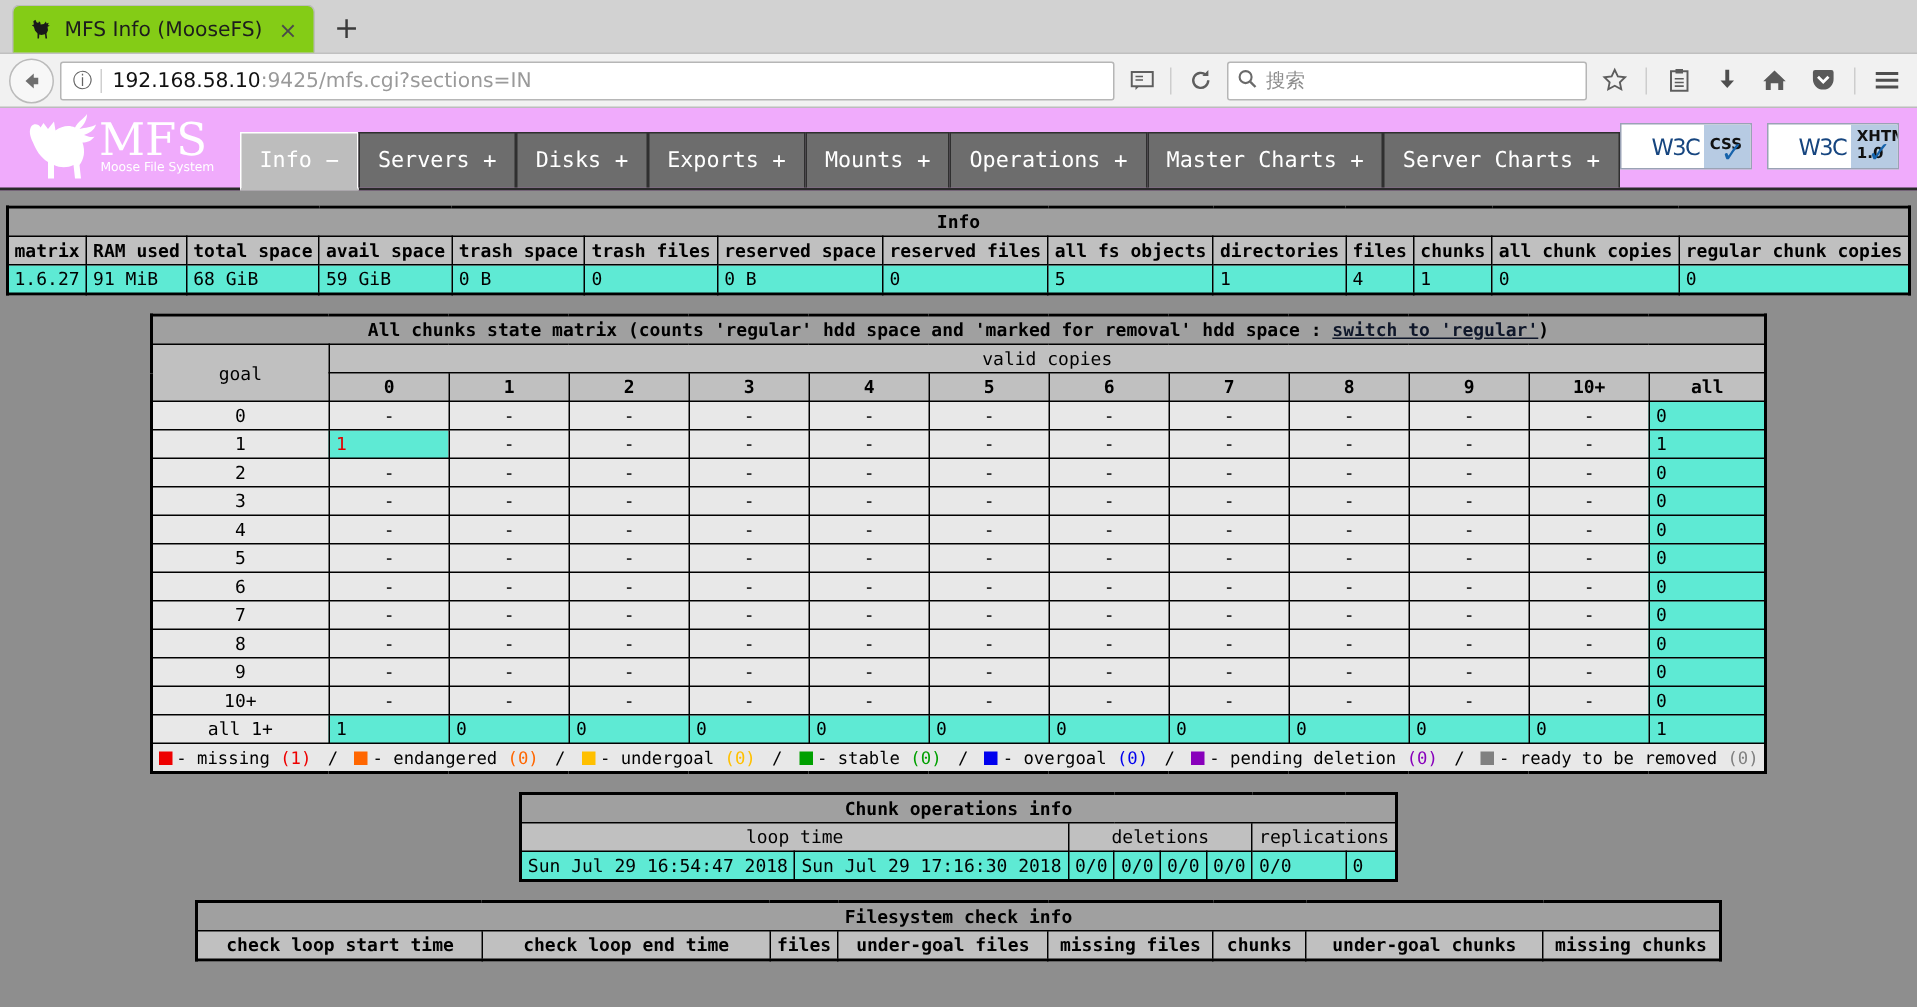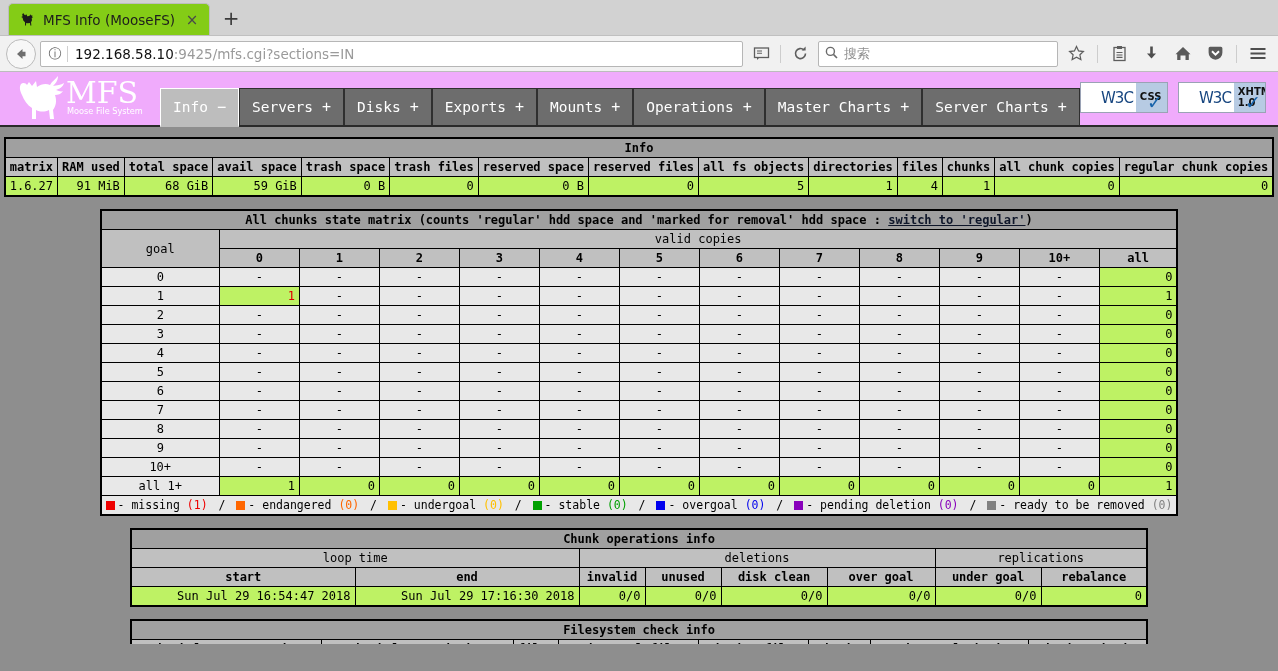--- a/index.html
+++ b/index.html
@@ -209,22 +209,21 @@
     background: #c0c0c0;
     font-weight: normal;
     text-align: center;
   }
   th.colh {
     background: #c0c0c0;
     font-weight: bold;
     text-align: center;
   }
   td.val {
-    background: #bef264;
-    text-align: right;
+    background: #5eead4;
   }
   td.goalh {
     background: #e8e8e8;
     text-align: center;
   }
   td.dash { background: #e8e8e8; text-align: center; color: #000; }
   a.sw { color: #0f172a; }
 
   td.legend {
     background: #e8e8e8;
@@ -674,30 +673,20 @@
     <table class="mfs" id="ops-table">
       <tbody>
           <tr>
         <th class="title" colspan="8">Chunk operations info</th>
       </tr>
       <tr id="ops-groups">
             <th class="grp" colspan="2">loop time</th>
             <th class="grp" colspan="4">deletions</th>
             <th class="grp" colspan="2">replications</th>
           </tr>
-      <tr id="ops-head">
-            <th class="colh" style="width: 224px;">start</th>
-            <th class="colh" style="width: 224px;">end</th>
-            <th class="colh" style="width: 66px;">invalid</th>
-            <th class="colh" style="width: 76px;">unused</th>
-            <th class="colh" style="width: 106px;">disk clean</th>
-            <th class="colh" style="width: 108px;">over goal</th>
-            <th class="colh" style="width: 106px;">under goal</th>
-            <th class="colh" style="width: 106px;">rebalance</th>
-          </tr>
       <tr id="ops-vals">
             <td class="val">Sun Jul 29 16:54:47 2018</td>
             <td class="val">Sun Jul 29 17:16:30 2018</td>
             <td class="val">0/0</td>
             <td class="val">0/0</td>
             <td class="val">0/0</td>
             <td class="val">0/0</td>
             <td class="val">0/0</td>
             <td class="val">0</td>
           </tr>

